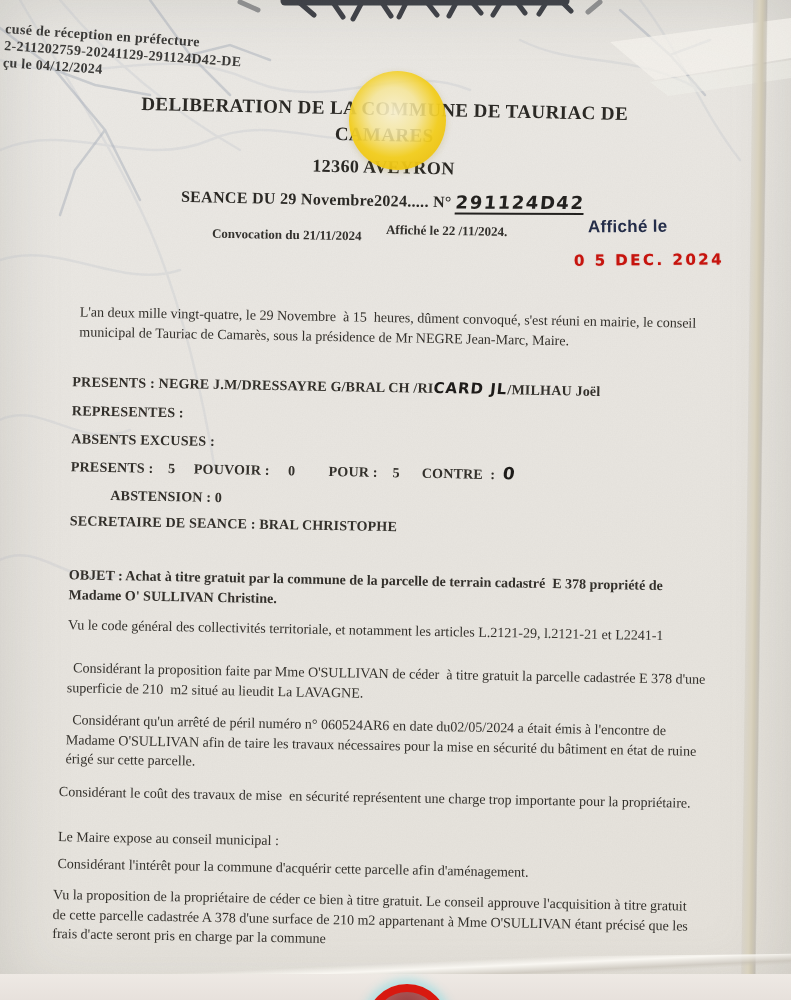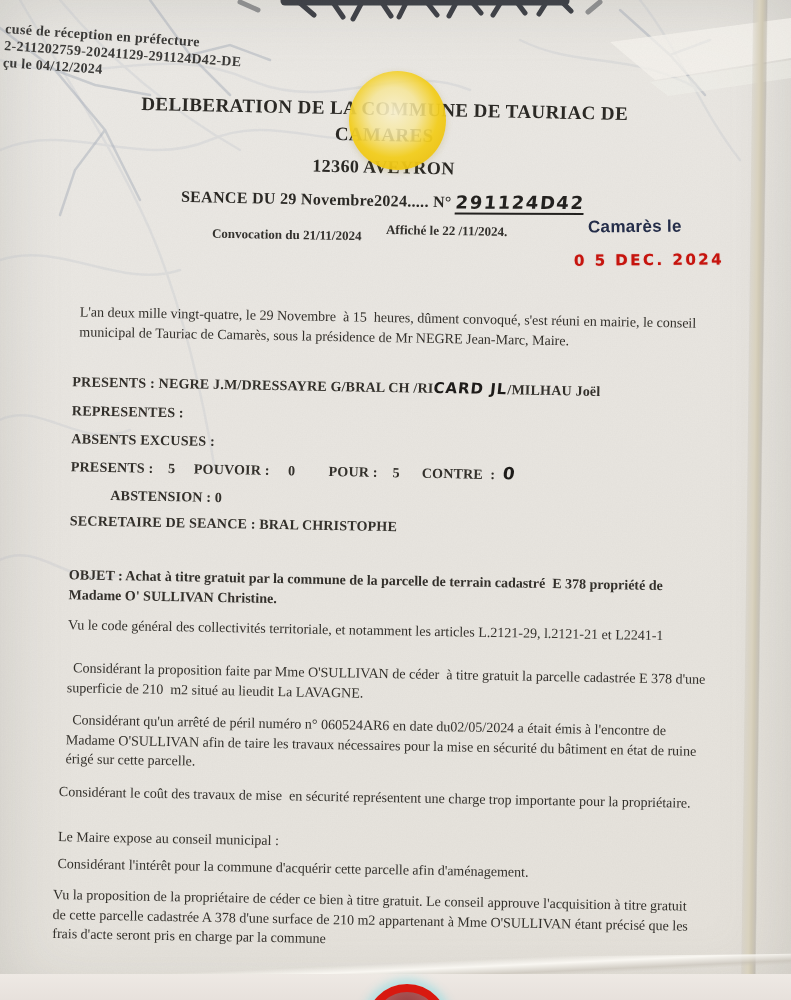--- a/index.html
+++ b/index.html
@@ -158,21 +158,21 @@
     <div class="title-l2">CAMARES</div>
     <div class="dept">12360 AVEYRON</div>
     <div class="session"><span>SEANCE DU 29 Novembre2024..... N° </span><span class="handwrite">291124D42</span></div>
   </div>
 
   <div class="seal"></div>
 
   <div class="conv-row">
     <span class="conv-text">Convocation du 21/11/2024</span>
     <span class="posted-text">Affiché le 22 /11/2024.</span>
-    <span class="posted-label">Camarès le</span>
+    <span class="posted-label">Affiché le</span>
     <span class="posted-date">0 5 DEC. 2024</span>
   </div>
 
   <div class="doc-body">
     <p style="top:5px;left:22px;">L'an deux mille vingt-quatre, le 29 Novembre  à 15  heures, dûment convoqué, s'est réuni en mairie, le conseil municipal de Tauriac de Camarès, sous la présidence de Mr NEGRE Jean-Marc, Maire.</p>
 
     <p style="top:75px;" class="lbl"><span>PRESENTS : NEGRE J.M/DRESSAYRE G/BRAL CH /RI</span><span class="hw-inline">CARD JL</span><span>/MILHAU Joël</span></p>
 
     <p style="top:104px;" class="lbl">REPRESENTES :</p>
     <p style="top:132px;" class="lbl">ABSENTS EXCUSES :</p>

